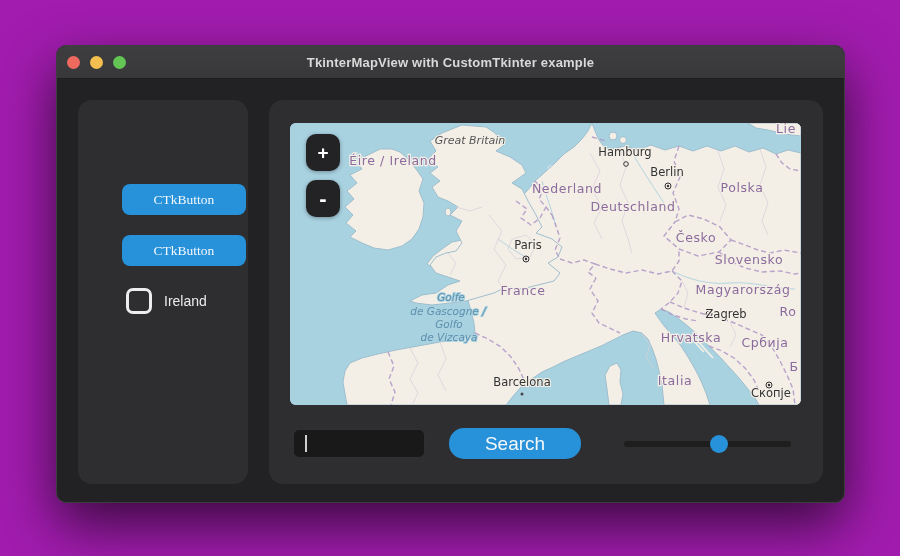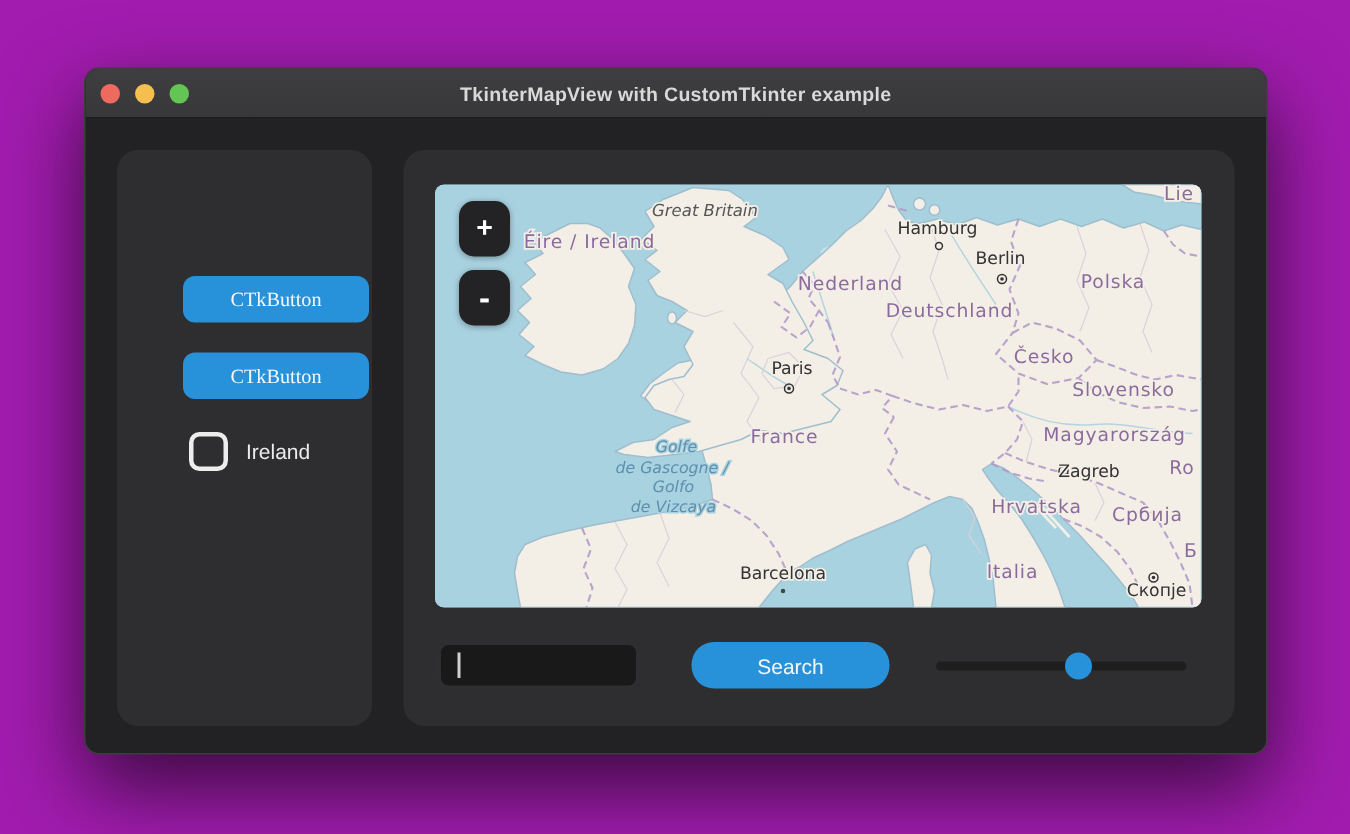--- a/index.html
+++ b/index.html
@@ -33,22 +33,22 @@
   .zoom-btn{position:absolute;width:34px;height:37px;border:none;border-radius:10px;background:#232325;
             color:#fff;cursor:pointer;box-shadow:0 1px 4px rgba(0,0,0,.35);
             font-family:"Liberation Sans",sans-serif;}
   .zoom-in{left:16px;top:11px;font-size:19px;font-weight:700;}
   .zoom-out{left:16px;top:57px;font-size:22px;font-weight:700;line-height:20px;}
   
   .entry{position:absolute;left:23px;top:328px;width:134px;height:31px;background:#191919;
          border:2px solid #2f2f31;border-radius:7px;box-sizing:border-box;cursor:text;}
   .entry .cursor{position:absolute;left:11px;top:5px;width:2px;height:17px;background:#cfcfcf;}
   .search-btn{position:absolute;left:180px;top:328px;width:132px;height:31px;border:none;border-radius:15px;
-              background:var(--accent);color:#f4f8fb;font-size:14px;cursor:pointer;
-              font-family:"Liberation Sans",sans-serif;margin-left:12px;}
+              background:var(--accent);color:#f4f8fb;font-size:19px;cursor:pointer;
+              font-family:"Liberation Sans",sans-serif;}
   .slider{position:absolute;left:355px;top:328px;width:167px;height:31px;cursor:pointer;}
   .slider .track{position:absolute;left:0;top:13px;width:100%;height:6px;border-radius:3px;background:#1e1e1e;}
   .slider .handle{position:absolute;top:7px;width:18px;height:18px;margin-left:-9px;border-radius:50%;
                   background:var(--accent);}
   
   text{font-family:"DejaVu Sans","Liberation Sans",sans-serif;text-anchor:middle;paint-order:stroke;}
   .lbl-country{fill:#8c6b9c;font-size:12.5px;letter-spacing:.6px;stroke:#f3efe7;stroke-width:2.4px;}
   .lbl-city{fill:#333;font-size:11.5px;stroke:#f3efe7;stroke-width:2.2px;}
   .lbl-sea{fill:#5d8fad;font-size:10.5px;font-style:italic;stroke:#a9d2e1;stroke-width:2px;}
   .lbl-island{fill:#555;font-size:11px;font-style:italic;stroke:#f3efe7;stroke-width:2.2px;}

